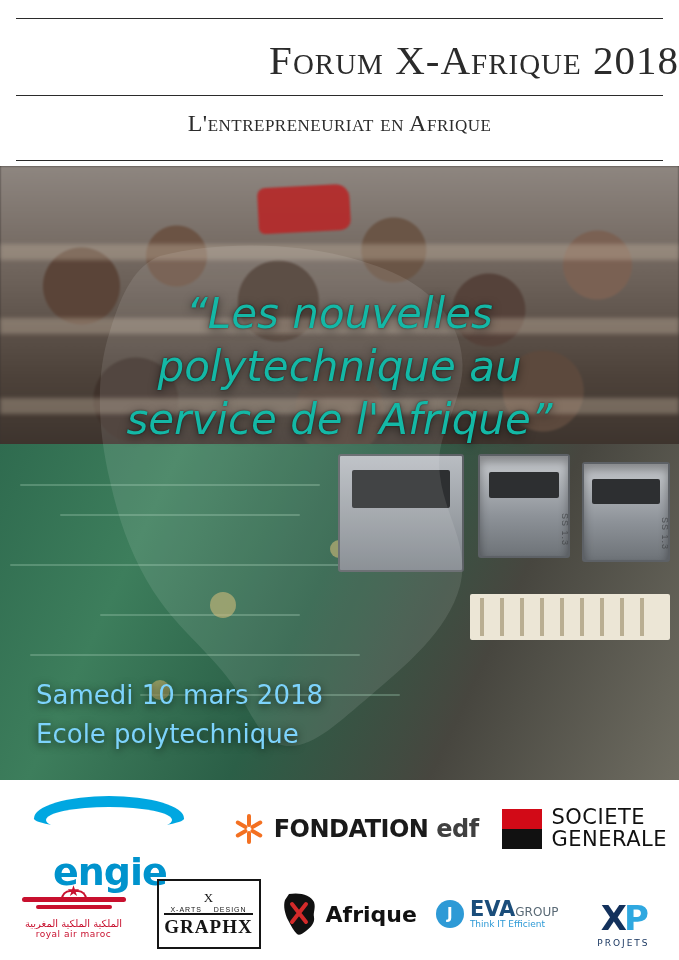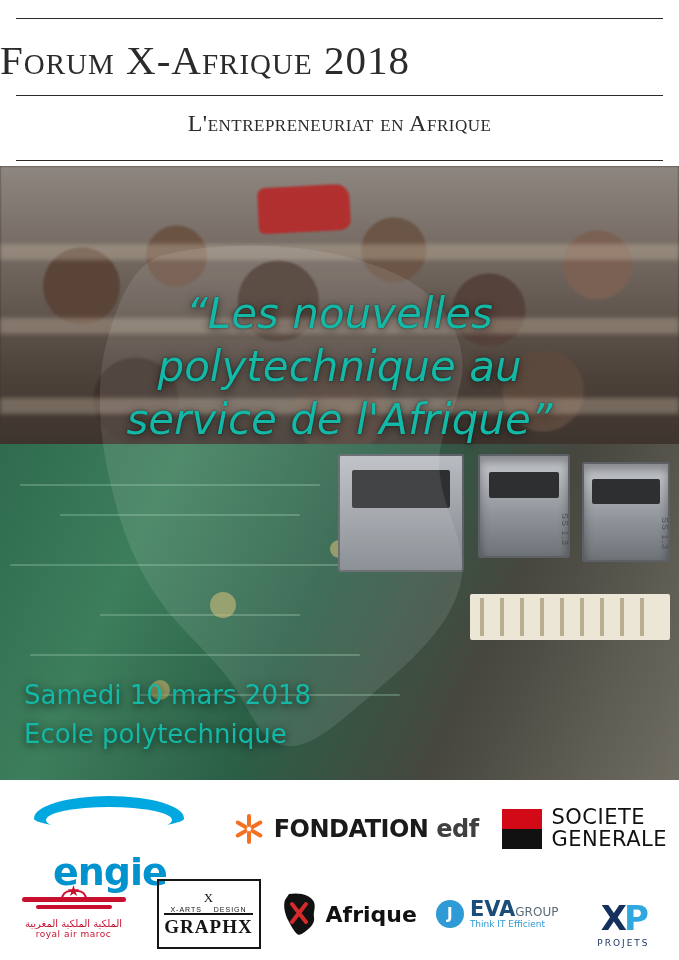--- a/index.html
+++ b/index.html
@@ -20,21 +20,21 @@
   .header {
     position: absolute;
     top: 0; left: 0; right: 0;
     height: 166px;
     background: #ffffff;
     z-index: 5;
   }
   .header .title {
     position: absolute;
     top: 36px; left: 0; right: 0;
-    text-align: left;
+    text-align: right;
     font-family: "Liberation Serif", serif;
     font-size: 41px;
     letter-spacing: 1px;
     color: #2b2b2b;
     font-weight: normal;
     font-variant: small-caps;
   }
   .header .subtitle {
     position: absolute;
     top: 110px; left: 0; right: 0;
@@ -179,24 +179,24 @@
     line-height: 1.26;
     color: #14b8a6;
     text-shadow: 0 2px 10px rgba(0,0,0,.65), 0 0 2px rgba(0,0,0,.6);
     z-index: 4;
   }
   .quote span { display: block; }
 
   
   .info {
     position: absolute;
-    left: 24px;
+    left: 36px;
     bottom: 26px;
     z-index: 4;
-    color: #14b8a6;
+    color: #7dd3fc;
     font-family: "DejaVu Sans", sans-serif;
     font-size: 26px;
     line-height: 1.5;
     text-shadow: 0 2px 8px rgba(0,0,0,.7);
   }
 
   
   .sponsors {
     position: absolute;
     left: 0; top: 780px;

